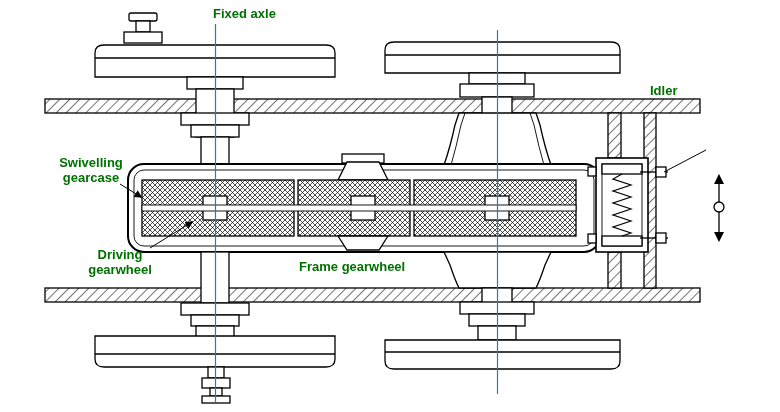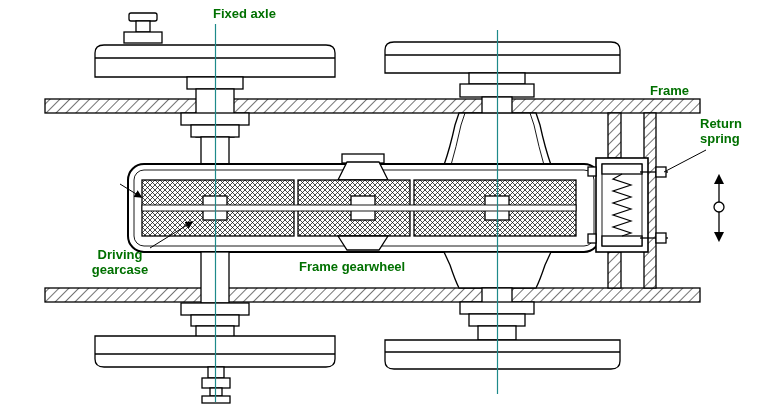--- a/index.html
+++ b/index.html
@@ -157,20 +157,20 @@
 
       <g stroke="#1d8a8a" stroke-width="1.2">
         <line x1="215.5" y1="24" x2="215.5" y2="402"></line>
         <line x1="497.5" y1="30" x2="497.5" y2="394"></line>
       </g>
 
     </g>
   </svg>
 
   <div class="lbl lbl-fixed-axle">Fixed axle</div>
-  <div class="lbl lbl-frame">Frame</div>
-  <div class="lbl lbl-return">Return
-spring</div>
+  <div class="lbl lbl-frame">Idler</div>
+  <div class="lbl lbl-gearcase center">Swivelling
+gearcase</div>
   <div class="lbl lbl-driving center">Driving
-gearcase</div>
+gearwheel</div>
   <div class="lbl lbl-idler">Frame gearwheel</div>
 
 </div>
 
 </body></html>

